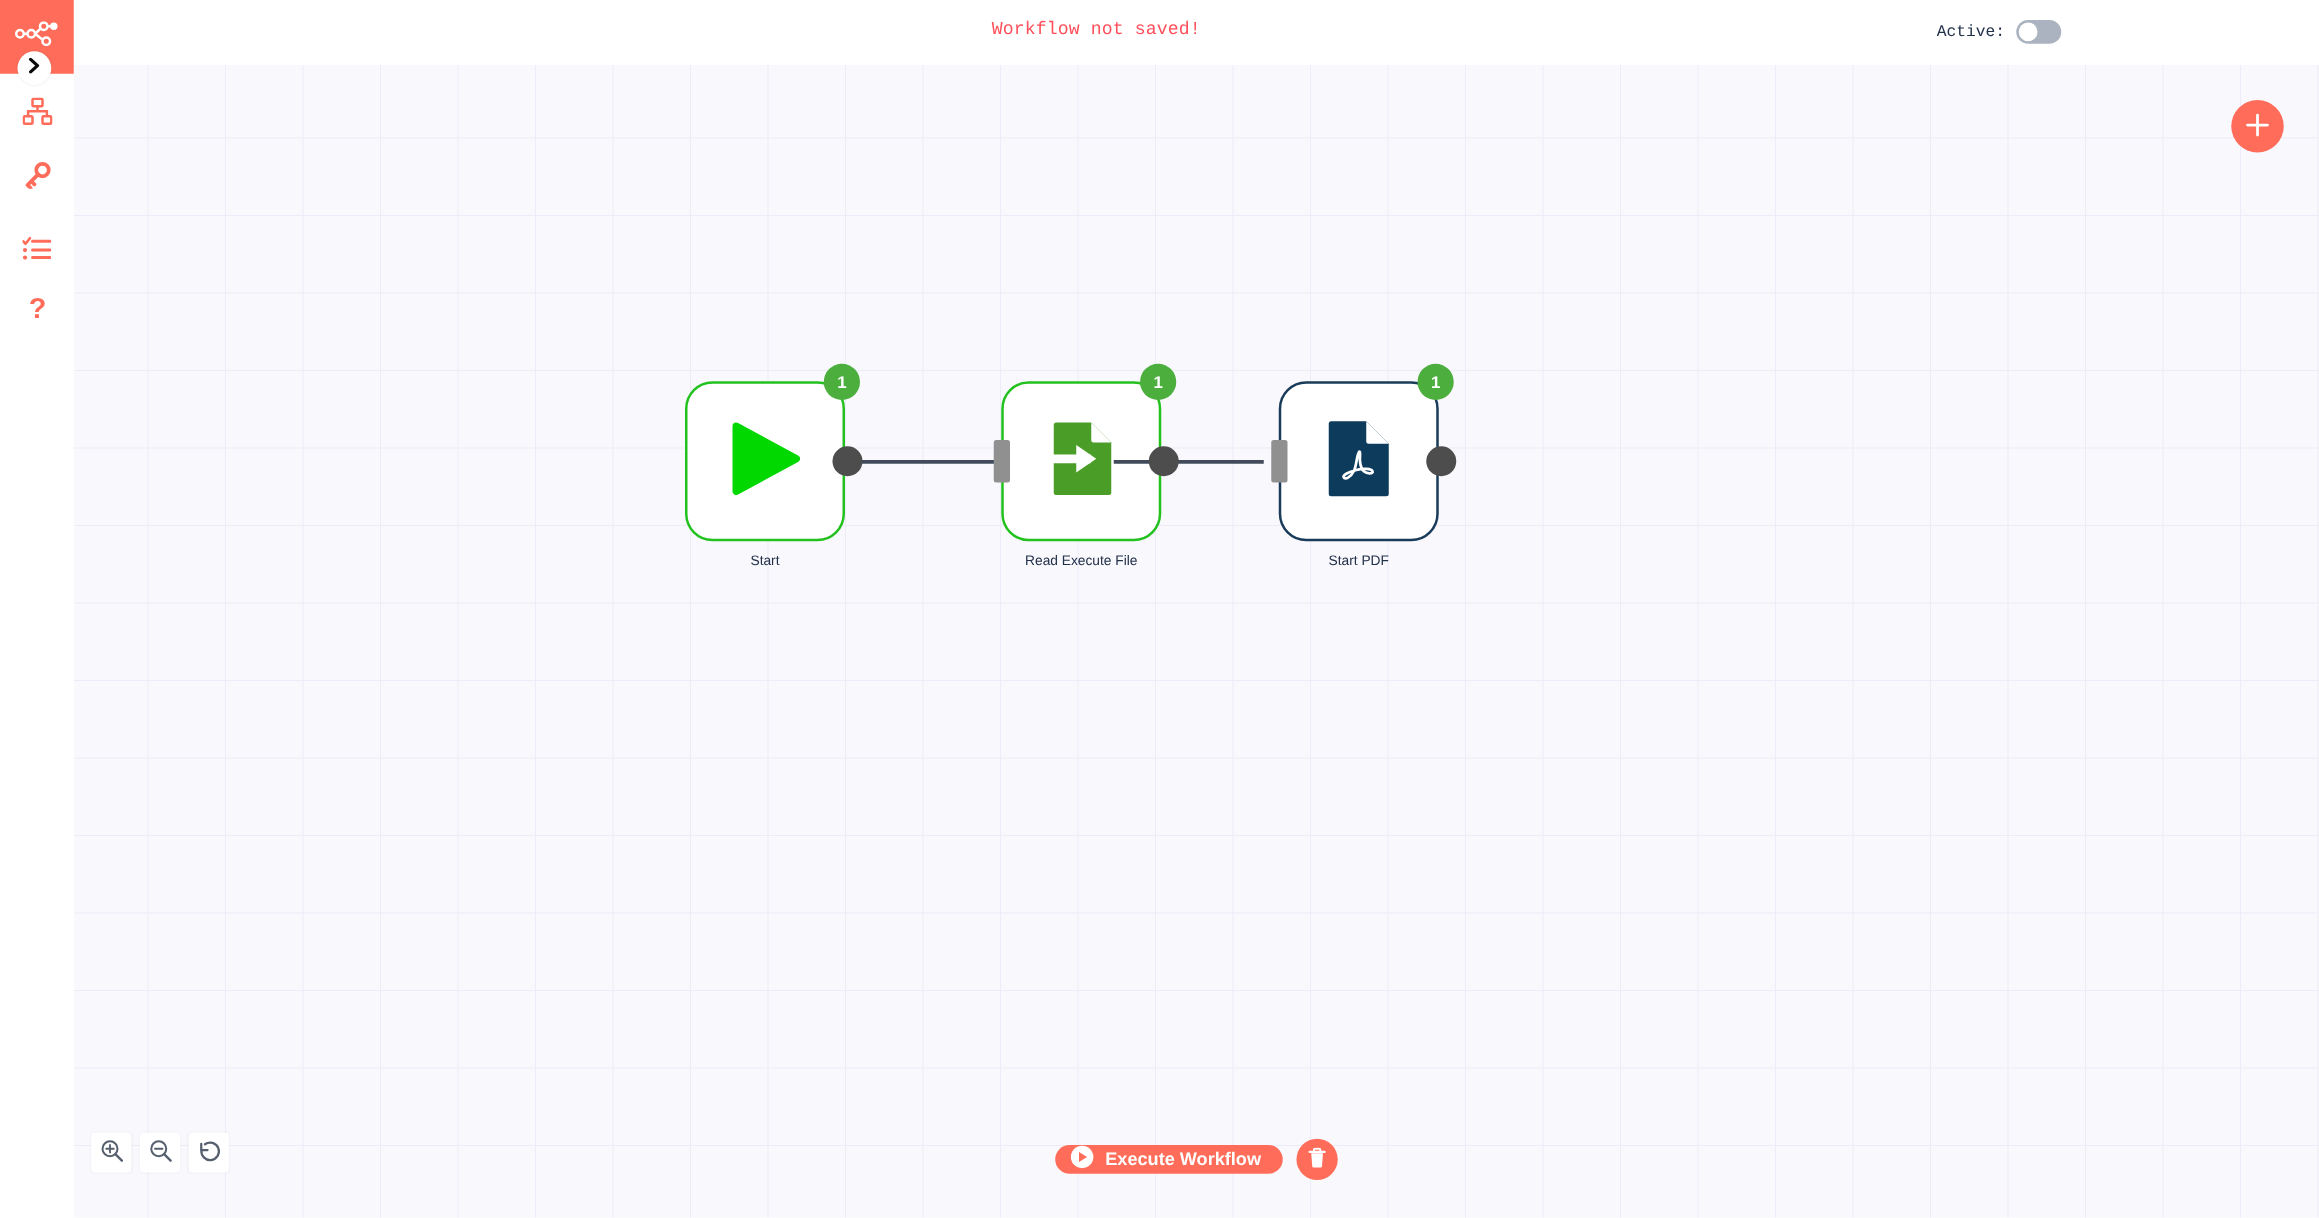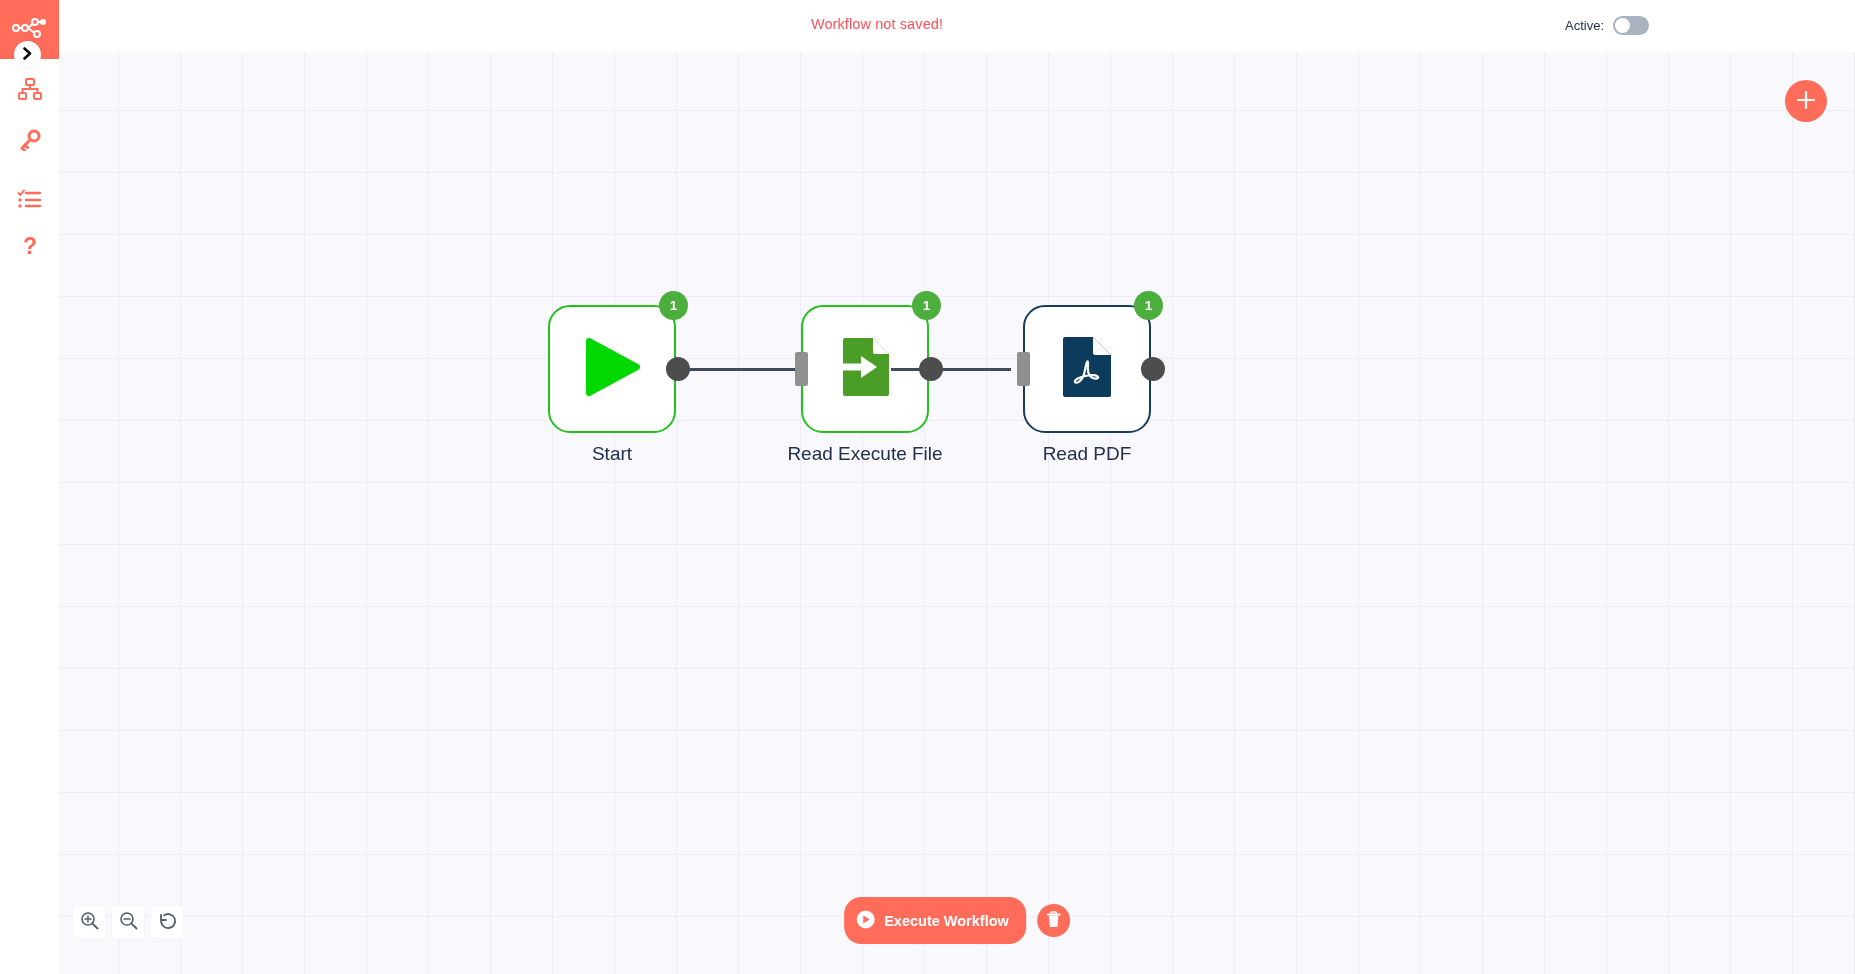--- a/index.html
+++ b/index.html
@@ -59,20 +59,21 @@
   }
 
   
   #header {
     position: absolute;
     left: 59px; top: 0;
     width: 1636px;
     height: 52px;
     background: #ffffff;
     z-index: 30;
+    font-family: Liberation Mono, monospace;
   }
   #workflow-status {
     position: absolute;
     left: 0; right: 0;
     top: 16px;
     text-align: center;
     font-size: 14.5px;
     color: #ff4f5a;
     letter-spacing: 0.1px;
   }
@@ -145,21 +146,21 @@
   }
   .node-box.green { border: 2px solid #22c11e; }
   .node-box.navy  { border: 2px solid #1a3c5a; }
 
   .node-label {
     position: absolute;
     top: 138px;
     left: 50%;
     transform: translateX(-50%);
     white-space: nowrap;
-    font-size: 19px;
+    font-size: 11px;
     color: #22304a;
   }
 
   .node-badge {
     position: absolute;
     top: -16px;
     right: -14px;
     width: 29px; height: 29px;
     border-radius: 50%;
     background: #4caf3d;
@@ -228,21 +229,21 @@
     bottom: 30px;
     display: flex;
     align-items: center;
     gap: 11px;
     z-index: 20;
   }
   #execute-workflow-button {
     display: flex;
     align-items: center;
     gap: 9px;
-    height: 47px;
+    height: 23px;
     padding: 0 17px 0 12px;
     border: none;
     border-radius: 17px;
     background: #ff6d5a;
     color: #ffffff;
     font-size: 14.5px;
     font-weight: 600;
     font-family: "Liberation Sans", sans-serif;
     cursor: pointer;
   }
@@ -380,21 +381,21 @@
         <svg width="52" height="62" viewBox="0 0 52 62">
           <path d="M2 3 A2 2 0 0 1 4 1 H32 L50 19 V59 A2 2 0 0 1 48 61 H4 A2 2 0 0 1 2 59 Z" fill="#0d3b5c"></path>
           <path d="M32 1 L50 19 H34 A2 2 0 0 1 32 17 Z" fill="#ffffff"></path>
           <path d="M26 26 C24 30 24.5 36 22 41 C19.5 46 15 48 14 46 C13 44 18 41.5 24 40 C30 38.5 36 39 37 41 C38 43 33 43.5 30 41 C27.5 39 26.5 33 27 28 C27.2 25.5 26.6 24.6 26 26 Z" fill="none" stroke="#ffffff" stroke-width="2.2" stroke-linejoin="round"></path>
         </svg>
       </span>
       <div class="node-badge">1</div>
       <div class="node-input"></div>
       <div class="node-output"></div>
     </div>
-    <div class="node-label">Read PDF</div>
+    <div class="node-label">Start PDF</div>
   </div>
 
   <div id="zoom-controls">
     <button class="zoom-btn">
       <span>
         <svg width="19" height="19" viewBox="0 0 19 19">
           <circle cx="8" cy="8" r="6" fill="none" stroke="#555f6e" stroke-width="1.6"></circle>
           <path d="M12.3 12.3 L17.5 17.5" stroke="#555f6e" stroke-width="1.9" stroke-linecap="round"></path>
           <path d="M8 5 V11 M5 8 H11" stroke="#555f6e" stroke-width="1.5" stroke-linecap="round"></path>
         </svg>

